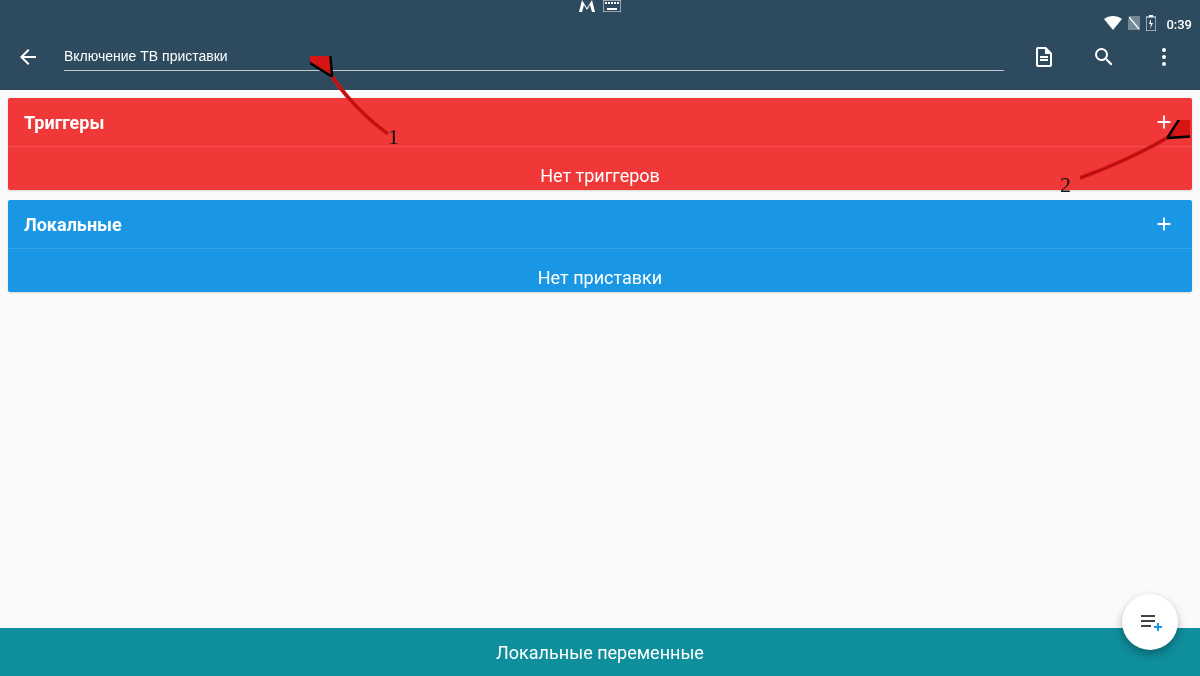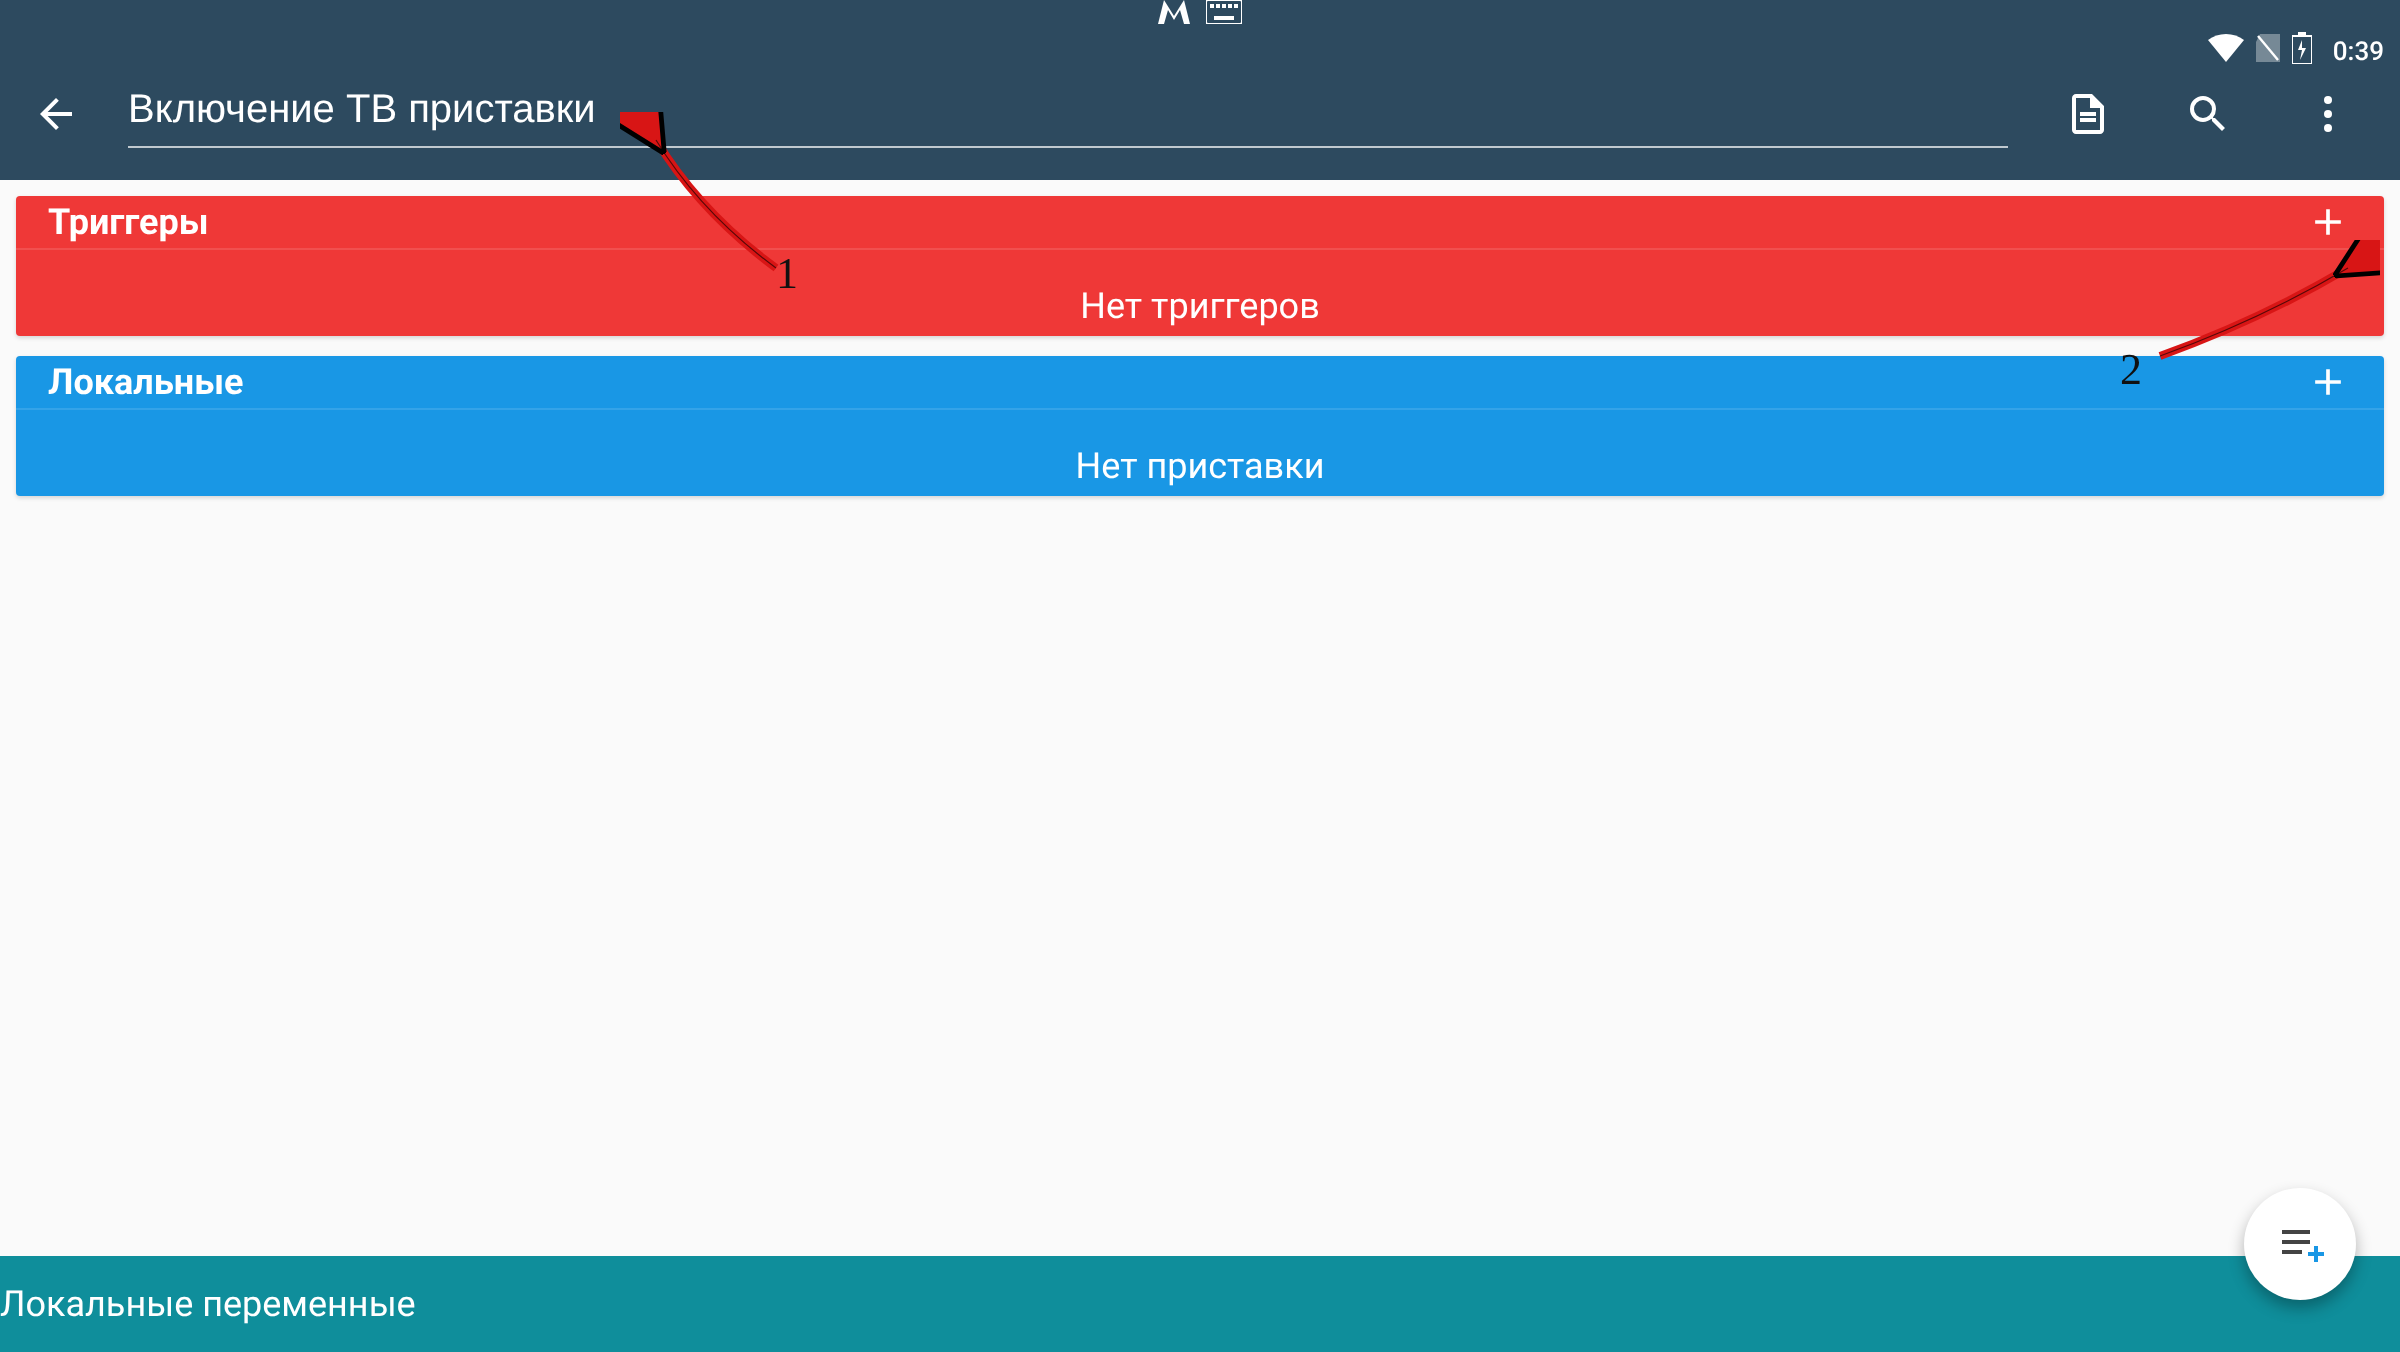--- a/index.html
+++ b/index.html
@@ -10,38 +10,38 @@
   .status-left { display: flex; align-items: center; gap: 8px; }
   .status-right { margin-left: auto; display: flex; align-items: center; gap: 6px; }
   .status-right svg { fill: #fff; }
   .status-time { font-weight: 500; margin-left: 4px; }
 
   
   .app-bar { height: 66px; background: #2d4a5f; display: flex; align-items: center; padding: 0 16px 0 12px; color: #fff; gap: 20px; }
   .app-bar .back-btn { width: 32px; height: 32px; display: flex; align-items: center; justify-content: center; cursor: pointer; }
   .app-bar .back-btn svg { fill: #fff; width: 24px; height: 24px; }
   .title-input-wrap { flex: 1; position: relative; }
-  .title-input { width: 100%; background: transparent; border: none; border-bottom: 1px solid rgba(255,255,255,0.7); color: #fff; font-size: 20px; font-weight: 500; padding: 4px 0 6px 0; outline: none; }
+  .title-input { width: 100%; background: transparent; border: none; border-bottom: 1px solid rgba(255,255,255,0.7); color: #fff; font-size: 14px; font-weight: 500; padding: 4px 0 6px 0; outline: none; }
   .app-bar .action-btn { width: 40px; height: 40px; display: flex; align-items: center; justify-content: center; cursor: pointer; }
   .app-bar .action-btn svg { fill: #fff; width: 24px; height: 24px; }
 
   
   .content { padding: 8px 8px 0 8px; }
   .card { border-radius: 2px; margin-bottom: 10px; color: #fff; box-shadow: 0 1px 2px rgba(0,0,0,0.15); }
-  .card-header { display: flex; align-items: center; justify-content: space-between; padding: 1px 16px; border-bottom: 1px solid rgba(255,255,255,0.12); }
+  .card-header { display: flex; align-items: center; justify-content: space-between; padding: 12px 16px; border-bottom: 1px solid rgba(255,255,255,0.12); }
   .card-title { font-size: 18px; font-weight: 700; }
   .card-add { width: 24px; height: 24px; display: flex; align-items: center; justify-content: center; cursor: pointer; }
   .card-add svg { fill: #fff; width: 22px; height: 22px; }
   .card-body { text-align: center; font-size: 18px; padding: 18px 0 4px 0; }
   .card-triggers   { background: #ef3837; }
   .card-actions    { background: #1997e5; }
   .card-constraints{ background: #10ac50; }
 
   
-  .bottom-bar { position: absolute; left: 0; right: 0; bottom: 0; height: 48px; background: #0f8e9b; color: #fff; display: flex; align-items: center; justify-content: flex-start; font-size: 18px; }
+  .bottom-bar { position: absolute; left: 0; right: 0; bottom: 0; height: 48px; background: #0f8e9b; color: #fff; display: flex; align-items: center; justify-content: center; font-size: 18px; }
 
   
   .fab { position: absolute; right: 22px; bottom: 26px; width: 56px; height: 56px; border-radius: 50%; background: #fff; box-shadow: 0 4px 8px rgba(0,0,0,0.3); display: flex; align-items: center; justify-content: center; cursor: pointer; }
   .fab svg { width: 26px; height: 26px; }
   .fab .plus-mark { fill: #1997e5; }
   .fab .lines { stroke: #444; stroke-width: 2; }
 
   
   .anno { position: absolute; pointer-events: none; }
   .anno-label { position: absolute; font-family: Georgia, "Times New Roman", serif; font-size: 22px; color: #111; pointer-events: none; }

